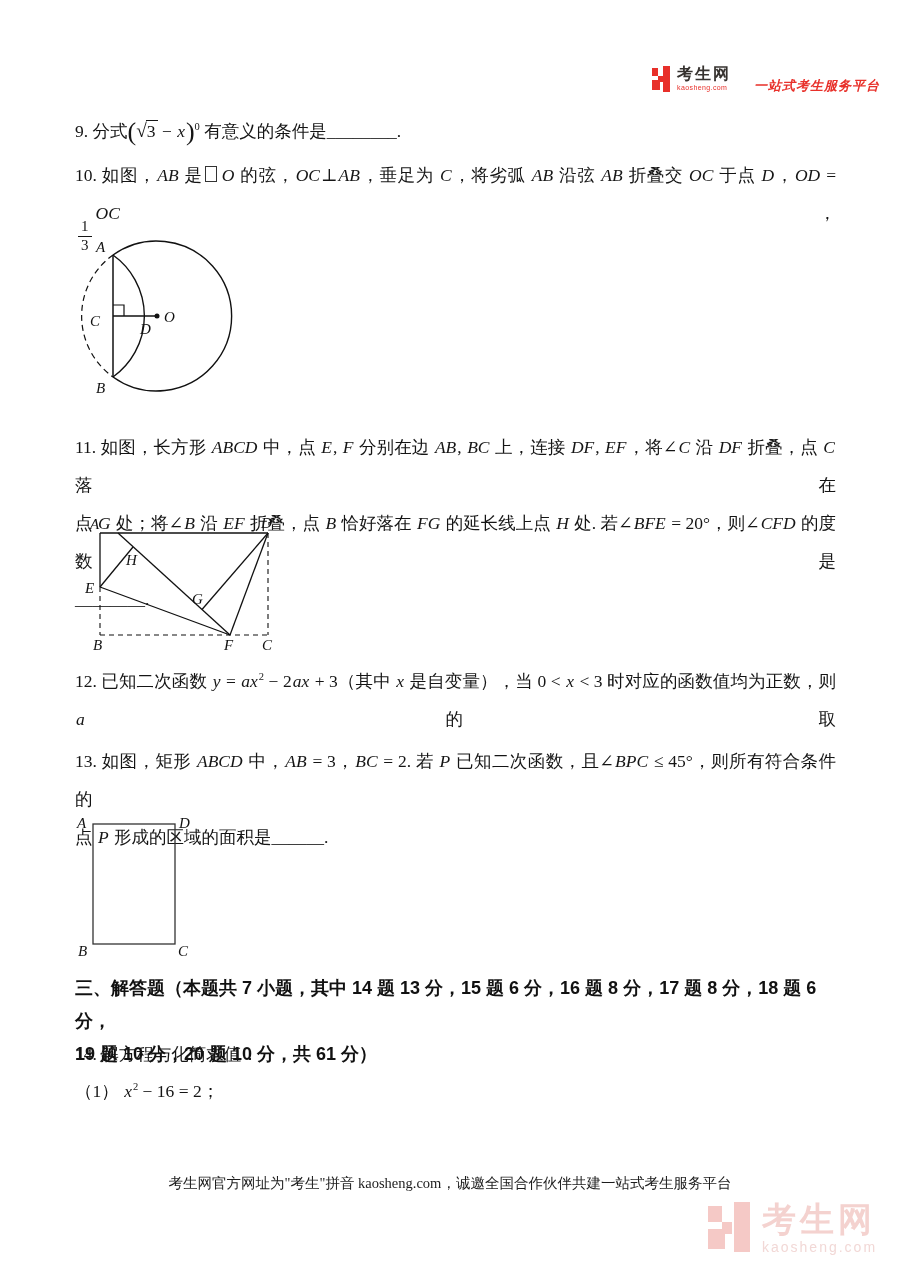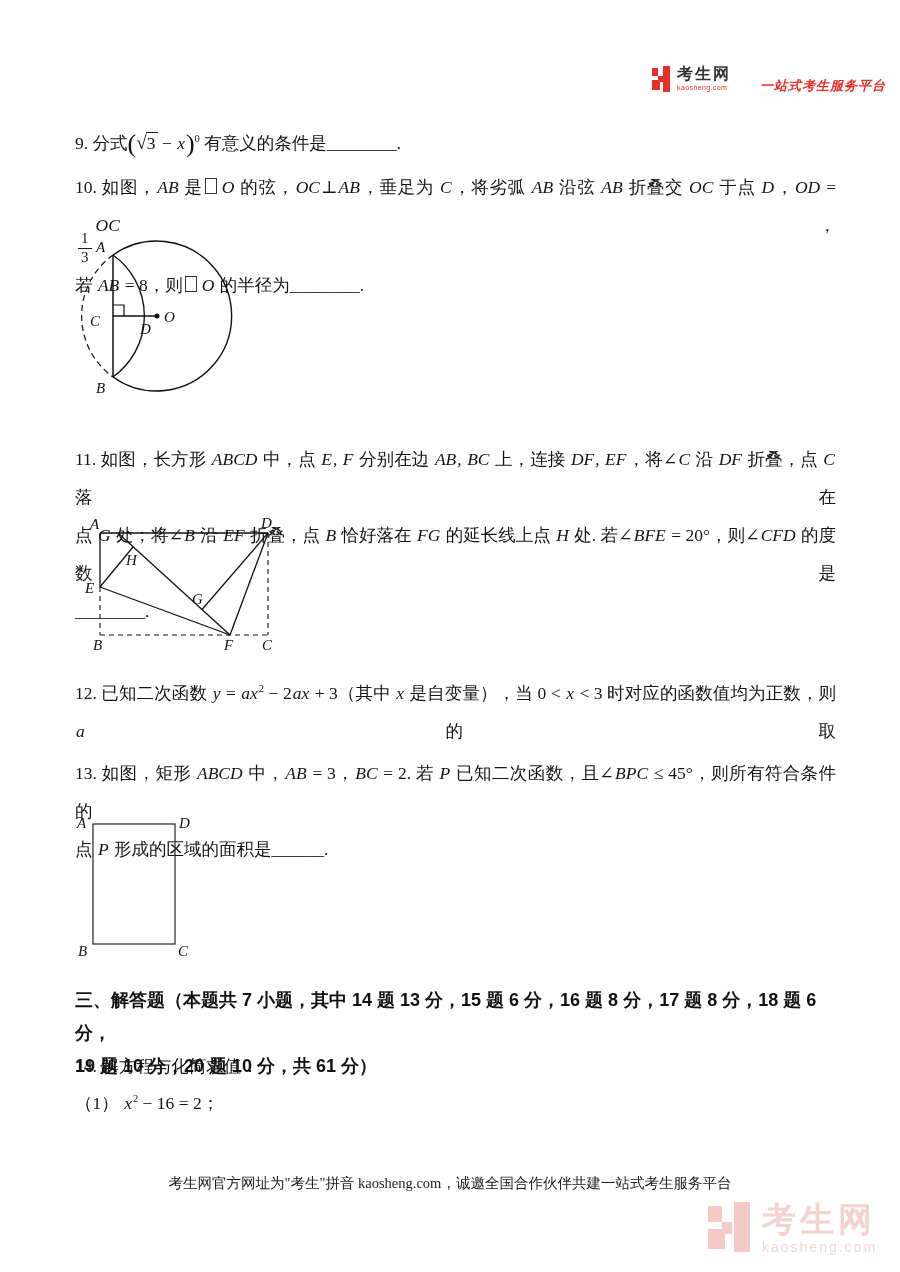--- a/index.html
+++ b/index.html
@@ -1,21 +1,21 @@
 <!DOCTYPE html>
 <html><head>
 <meta charset="utf-8">
 <style>
   html,body{margin:0;padding:0;background:#ffffff;}
   .page{
     position:relative;width:900px;height:1272px;background:#fff;overflow:hidden;
     font-family:"Liberation Serif","DejaVu Serif",serif;color:#151515;font-size:17.5px;
     margin:0 auto;
   }
-  .block{position:absolute;left:75px;right:64px;margin-top:12px;}
+  .block{position:absolute;left:75px;right:64px;}
   .line{line-height:38px;white-space:normal;}
   .jline{text-align:justify;text-align-last:justify;}
   .var{font-family:"Liberation Serif","DejaVu Serif",serif;font-style:italic;padding:0 1px;}
   sup{font-size:0.6em;line-height:0;}
   .bigpar{font-size:26px;vertical-align:-3px;}
   .sqrt{white-space:nowrap;}
   .rsign{font-size:1.1em;}
   .rad{border-top:1.3px solid #151515;padding:0 2px 0 1px;margin-left:-1px;}
   .frac{display:inline-flex;flex-direction:column;align-items:center;vertical-align:-12px;
         line-height:1.05;font-size:15px;margin:0 3px;}
@@ -29,21 +29,21 @@
   .fig svg text{font-family:"Liberation Serif","DejaVu Serif",serif;font-style:italic;
                 font-size:15px;fill:#111;}
   
   .logo{position:absolute;left:652px;top:66px;display:flex;align-items:flex-start;gap:7px;}
   .ks-icon{position:relative;width:18px;height:26px;flex:0 0 auto;}
   .ks-icon i{position:absolute;display:block;}
   .brandcol{display:flex;flex-direction:column;line-height:1;}
   .brand{font-family:"Liberation Sans","DejaVu Sans",sans-serif;font-size:16px;
          font-weight:700;color:#36322f;letter-spacing:2px;}
   .domain{font-size:7px;letter-spacing:0.4px;margin-top:2px;font-family:"Liberation Sans",sans-serif;}
-  .tagline{font-size:13px;font-weight:700;font-style:italic;margin-top:11px;margin-left:22px;
+  .tagline{font-size:13px;font-weight:700;font-style:italic;margin-top:11px;margin-left:16px;
            font-family:"Liberation Serif",serif;letter-spacing:1px;}
   
   .footer{position:absolute;top:1174px;left:0;width:100%;text-align:center;
           font-size:14.5px;color:#1c1c1c;}
   
   .wm{position:absolute;left:708px;top:1202px;display:flex;gap:12px;align-items:flex-start;}
   .wm-icon{position:relative;width:42px;height:50px;}
   .wm-icon i{position:absolute;display:block;}
   .wmcol{display:flex;flex-direction:column;line-height:1;}
   .wm-brand{font-family:"Liberation Sans","DejaVu Sans",sans-serif;font-weight:700;
@@ -71,21 +71,20 @@
 
   <div class="block" style="top:112px">
     <div class="line"><span>9. 分式</span><span class="bigpar">(</span><span class="sqrt"><span class="rsign">√</span><span class="rad">3</span></span><span> − </span><span class="var">x</span><span class="bigpar">)</span><sup>0</sup><span> 有意义的条件是________.</span></div>
   </div>
 
   <div class="block" style="top:156px">
     <div class="line jline"><span>10. 如图，</span><span class="var">AB</span><span> 是</span><span class="boxsym"></span><span class="var">O</span><span> 的弦，</span><span class="var">OC</span><span>⊥</span><span class="var">AB</span><span>，垂足为 </span><span class="var">C</span><span>，将劣弧 </span><span class="var">AB</span><span> 沿弦 </span><span class="var">AB</span><span> 折叠交 </span><span class="var">OC</span><span> 于点 </span><span class="var">D</span><span>，</span><span class="var">OD</span><span> = </span><span class="frac">
           <span class="fn">1</span>
           <span class="fd">3</span>
         </span><span class="var">OC</span><span>，</span></div>
-    <div class="line"><span>若 </span><span class="var">AB</span><span> = 8，则</span><span class="boxsym"></span><span class="var">O</span><span> 的半径为________.</span></div>
   </div>
 
   <div class="fig" style="left:78px;top:233px">
     <svg width="215" height="165" viewBox="0 0 215 165">
       <path d="M35,22 A75,75 0 1 1 35,144" fill="none" stroke="#111" stroke-width="1.4"></path>
       <path d="M35,22 A75,75 0 0 0 35,144" fill="none" stroke="#111" stroke-width="1.2" stroke-dasharray="6 4"></path>
       <path d="M35,22 A75,75 0 0 1 35,144" fill="none" stroke="#111" stroke-width="1.4"></path>
       <line x1="35" y1="22" x2="35" y2="144" stroke="#111" stroke-width="1.5"></line>
       <line x1="35" y1="83" x2="79" y2="83" stroke="#111" stroke-width="1.4"></line>
       <path d="M46,83 L46,72 L35,72" fill="none" stroke="#111" stroke-width="1.2"></path>

